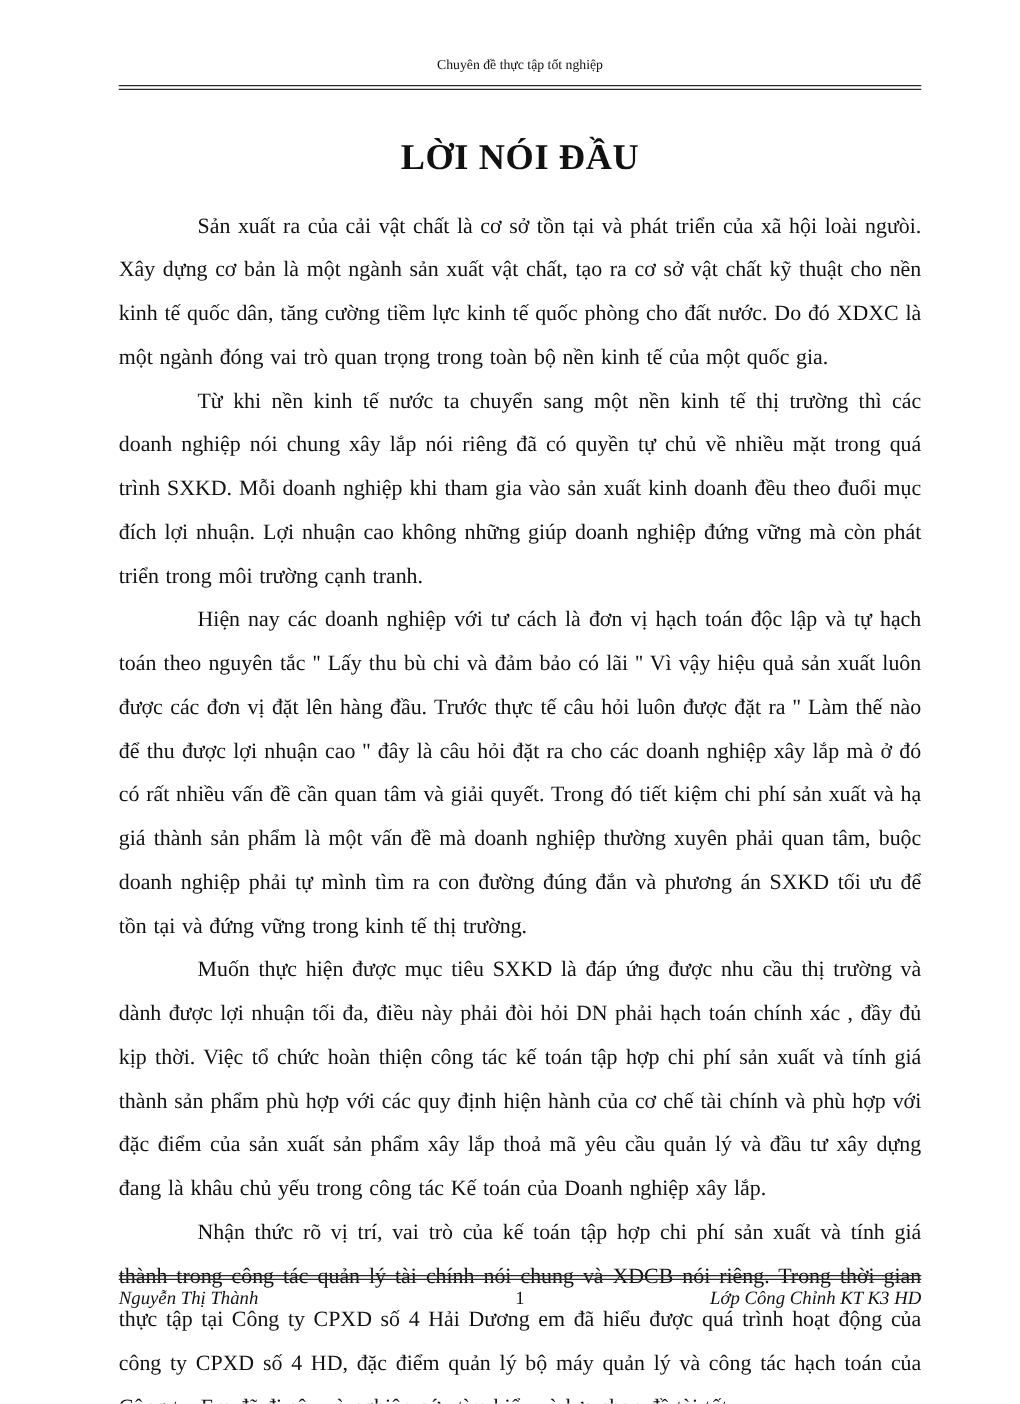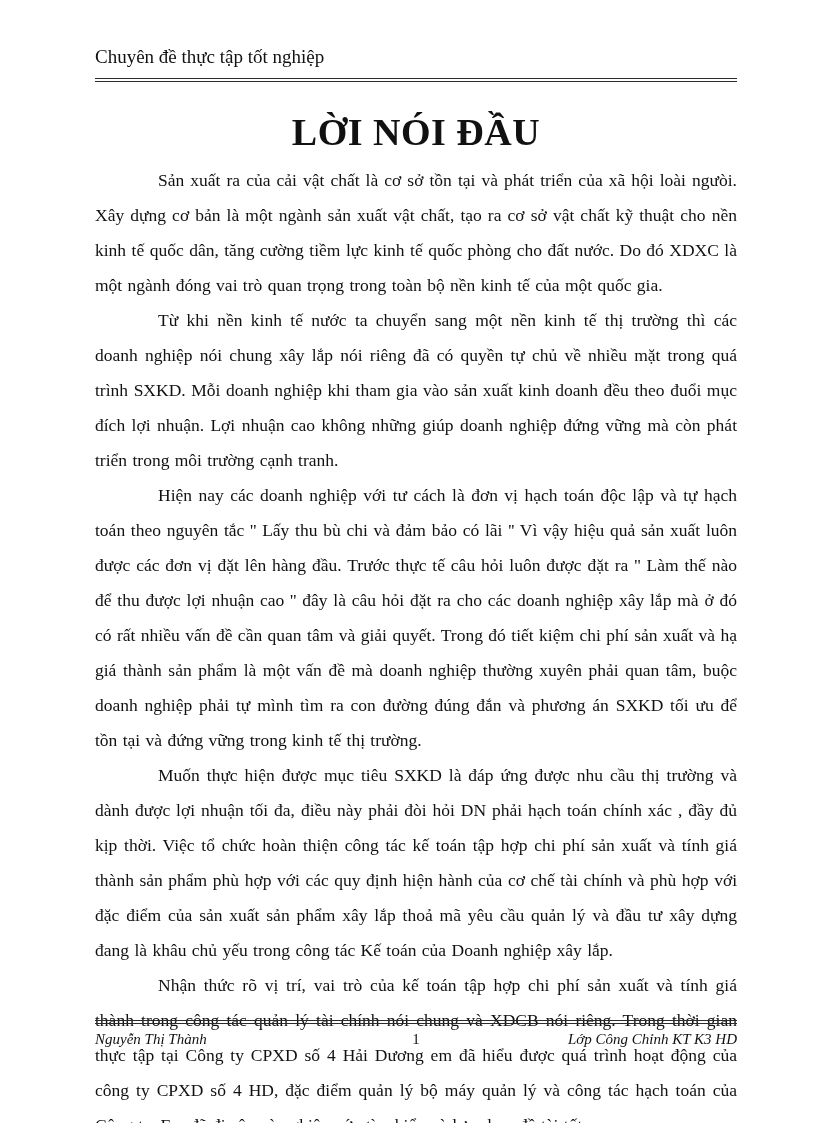--- a/index.html
+++ b/index.html
@@ -20,34 +20,35 @@
   .header {
     position: absolute;
     left: 95px;
     right: 79px;
     top: 46px;
   }
   .header-row {
     display: flex;
     justify-content: space-between;
     align-items: center;
-    font-size: 19px;
+    font-size: 11px;
     padding-bottom: 10px;
+    flex-direction: column;
   }
   .header-rule {
     border-top: 4px double #2b2b2b;
     height: 0;
   }
   .doc-title {
     position: absolute;
     left: 95px;
     right: 79px;
     top: 110px;
     text-align: center;
-    font-size: 38px;
+    font-size: 29px;
     font-weight: bold;
     letter-spacing: 0.5px;
   }
   .content {
     position: absolute;
     left: 95px;
     right: 79px;
     top: 163px;
     font-size: 17.5px;
     line-height: 35px;

